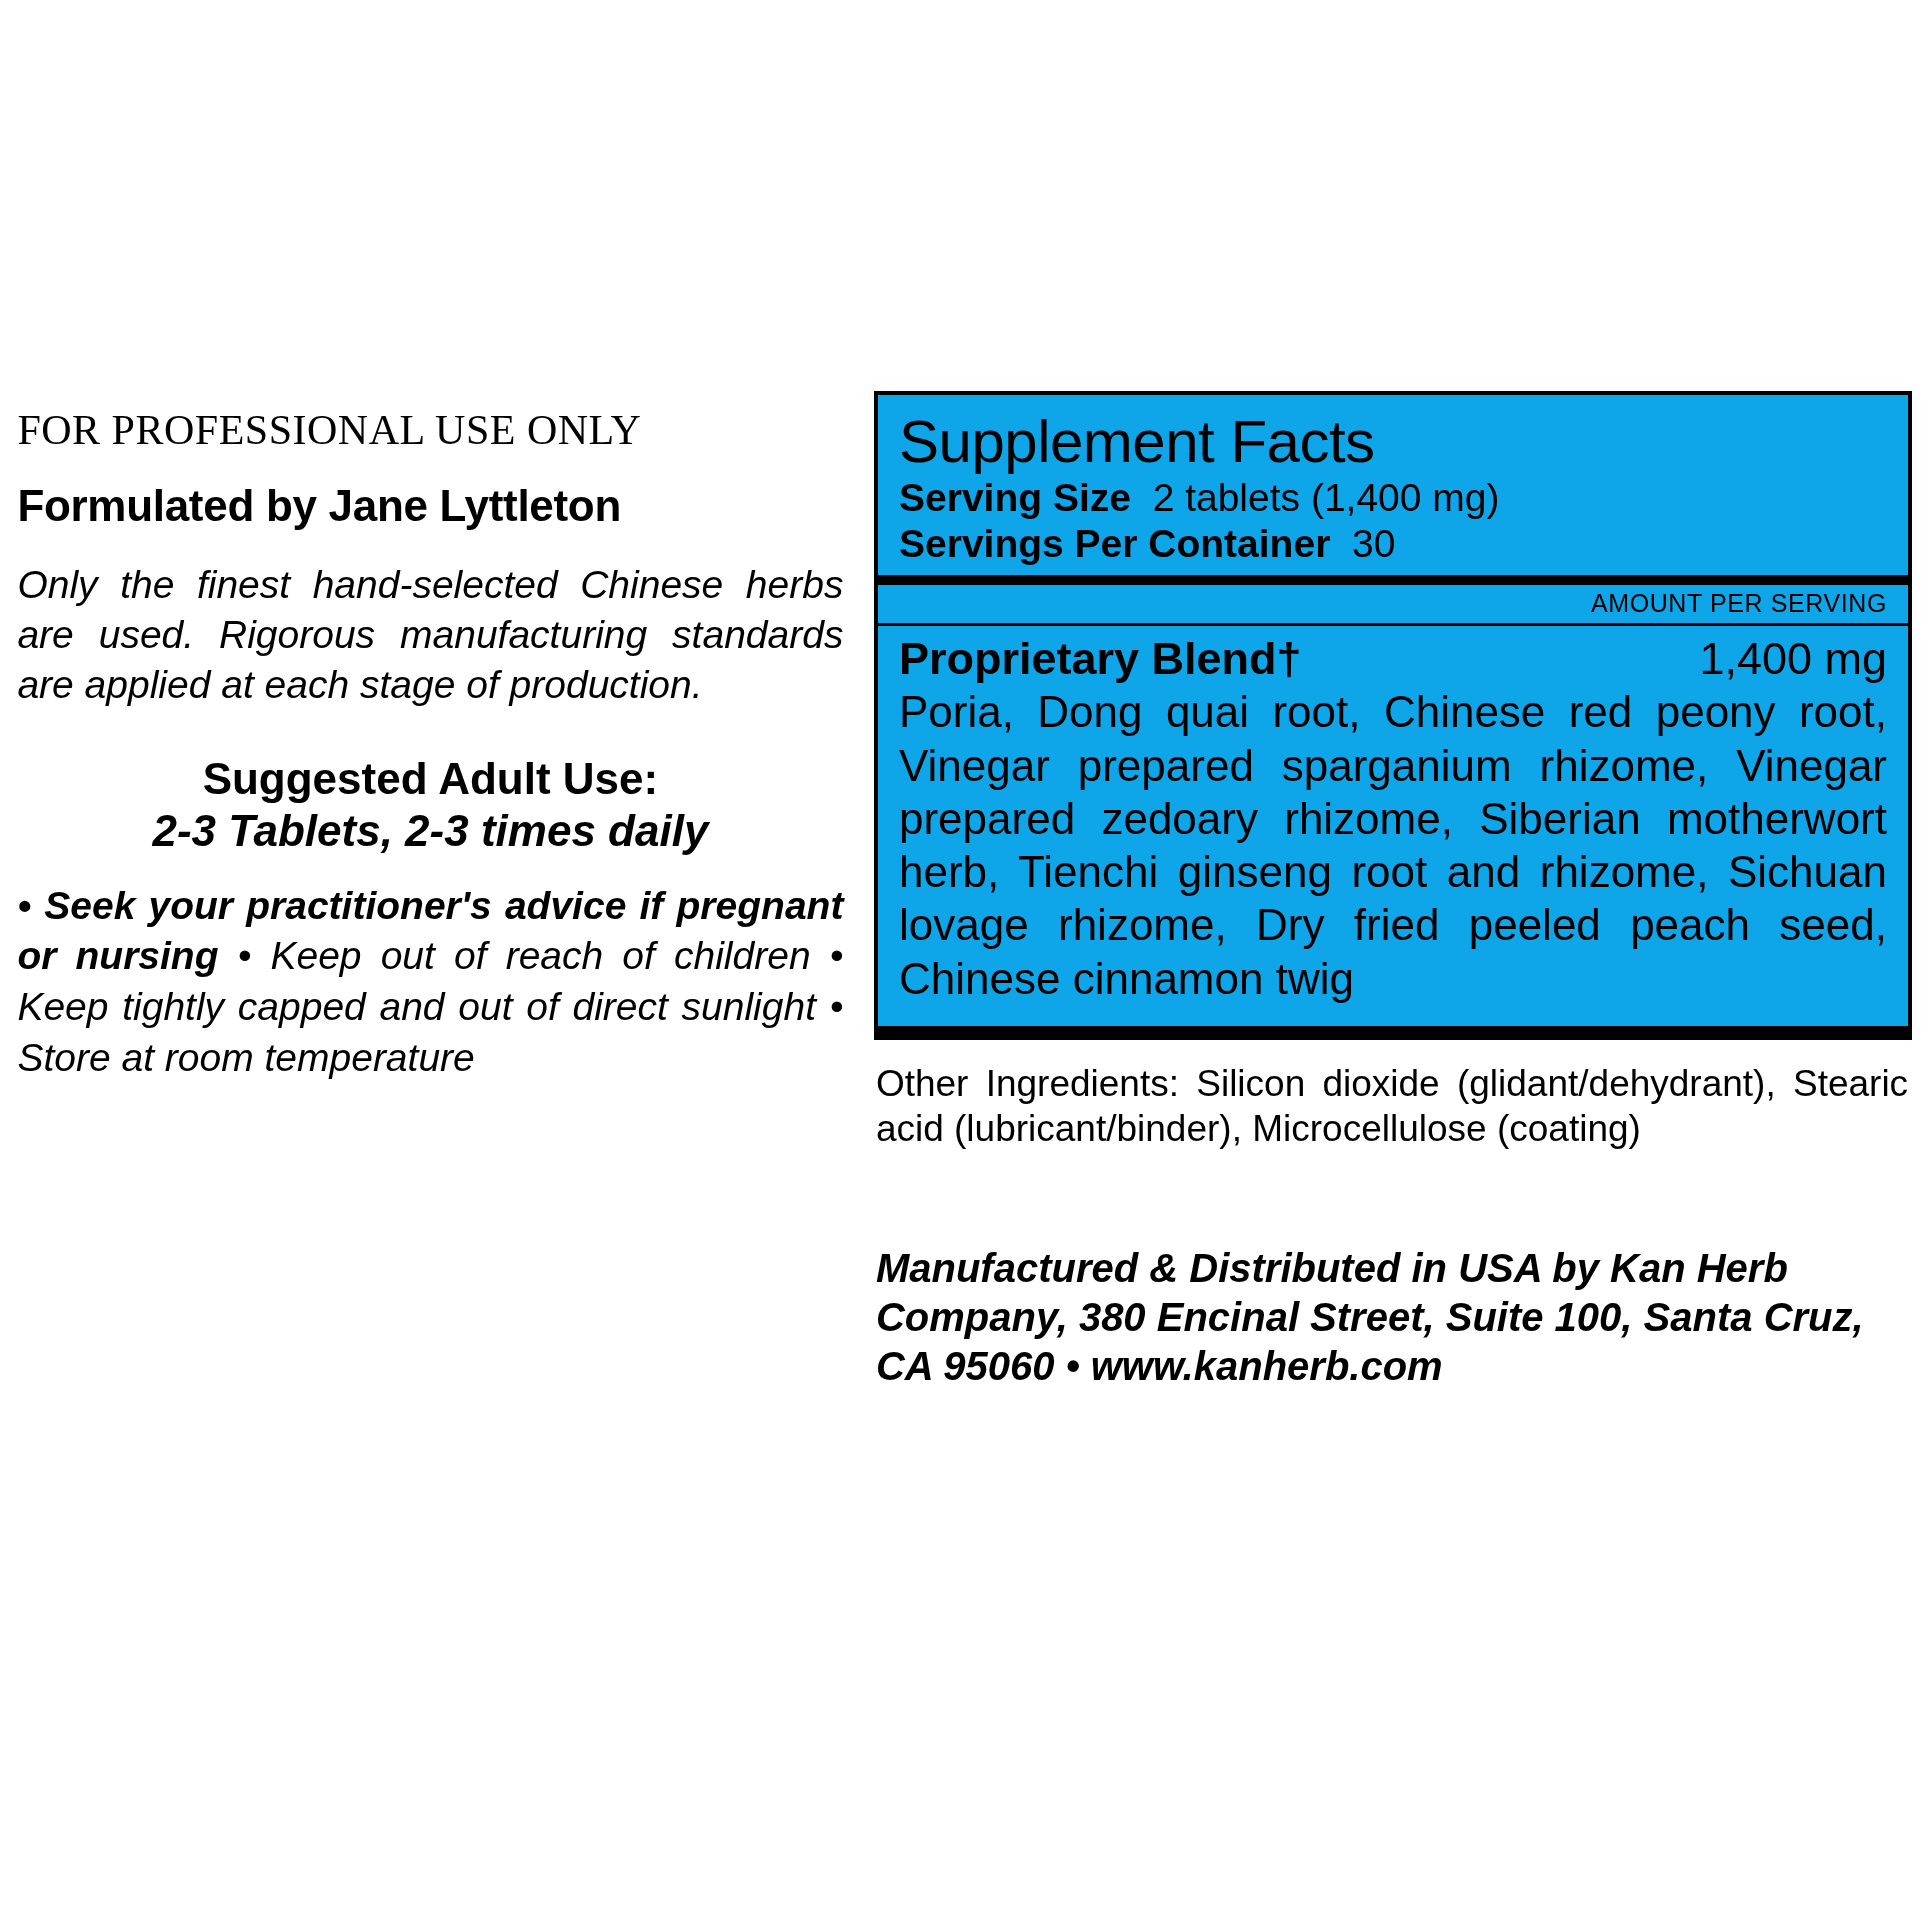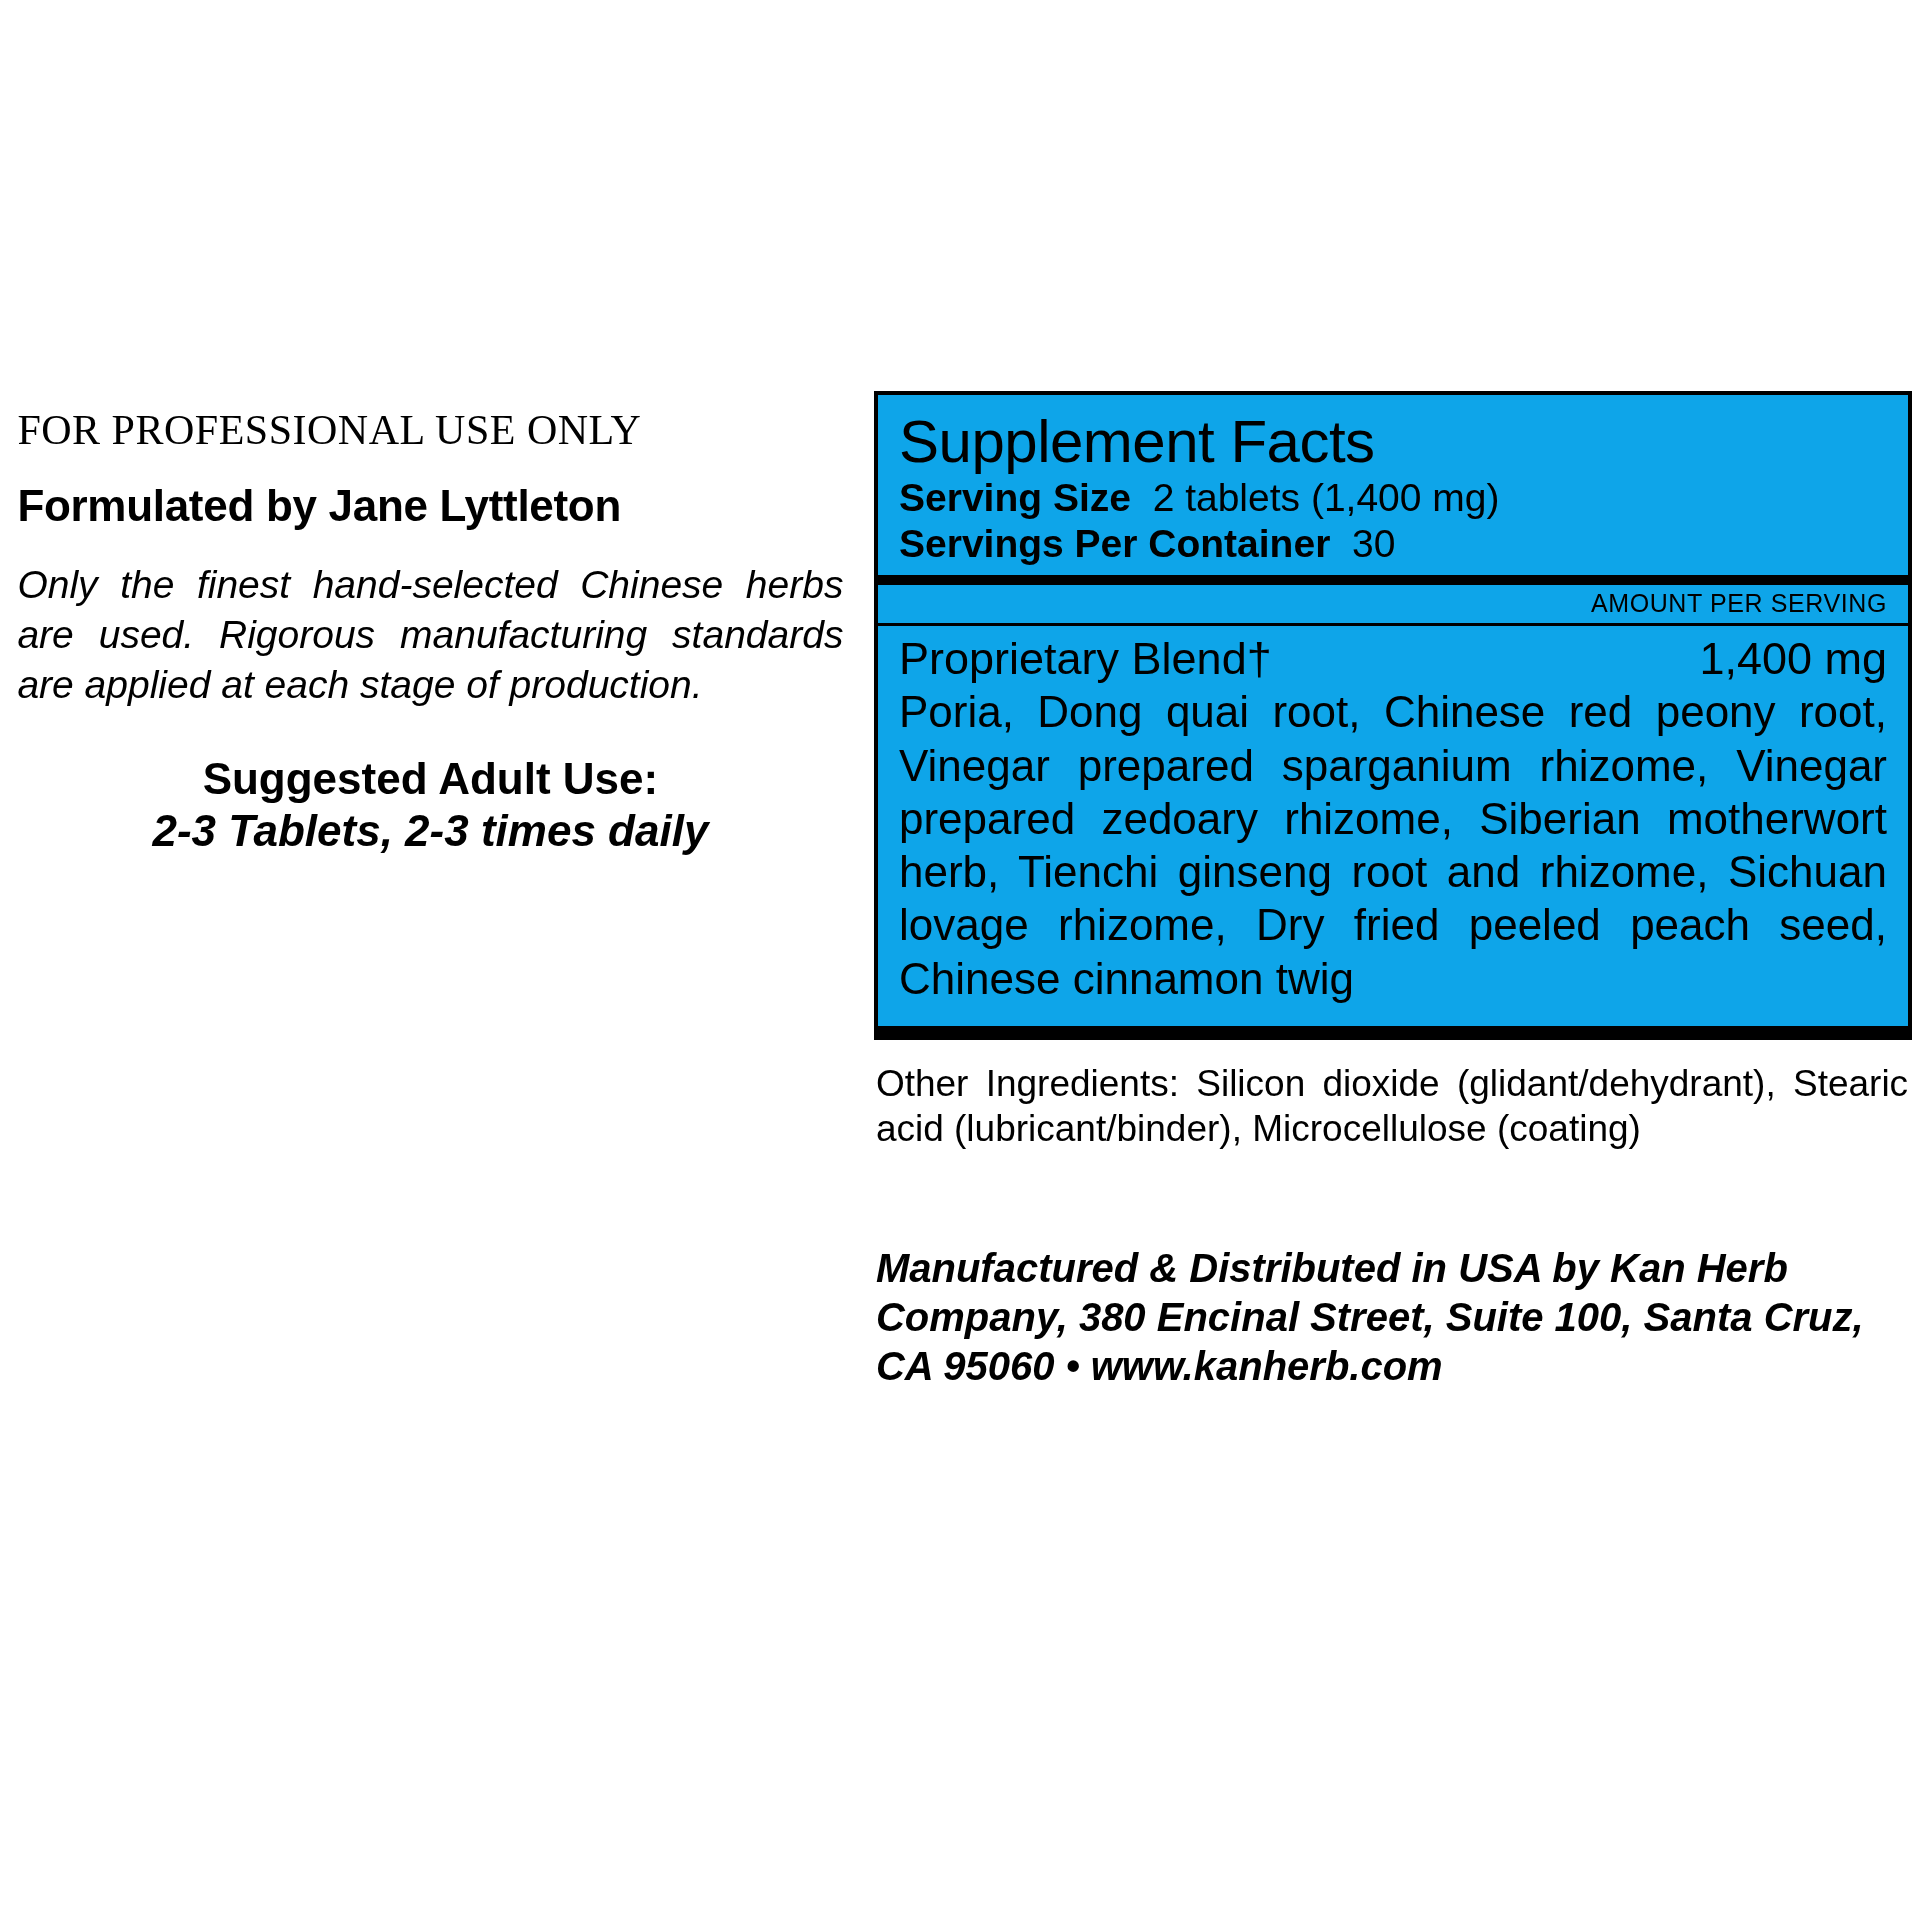--- a/index.html
+++ b/index.html
@@ -123,21 +123,21 @@
   }
 
   .blend-row {
     display: flex;
     justify-content: space-between;
     align-items: baseline;
     padding: 7.7px 21px 0 21px;
   }
   .blend-name {
     font-size: 45px;
-    font-weight: normal;
+    font-weight: bold;
   }
   .blend-amt {
     font-size: 45px;
   }
 
   .blend-list {
     font-size: 44px;
     line-height: 1.21;
     text-align: justify;
     padding: 0 21px 13.5px 21px;
@@ -173,20 +173,23 @@
   <div class="prof-use">FOR PROFESSIONAL USE ONLY</div>
 
   <div class="formulated">Formulated by Jane Lyttleton</div>
 
   <p class="finest">Only the finest hand-selected Chinese herbs are used. Rigorous manufacturing standards are applied at each stage of production.</p>
 
   <div class="sug-use">Suggested Adult Use:</div>
 
   <div class="sug-dose">2-3 Tablets, 2-3 times daily</div>
 
+  <p class="cautions">
+    <b>• Seek your practitioner's advice if pregnant or nursing</b><span> • Keep out of reach of children • Keep tightly capped and out of direct sunlight • Store at room temperature</span>
+  </p>
 
 </div>
 
 <div class="right-col">
 
   <div class="sf-panel">
 
     <div class="sf-inner">
       <div class="sf-title">Supplement Facts</div>
 

